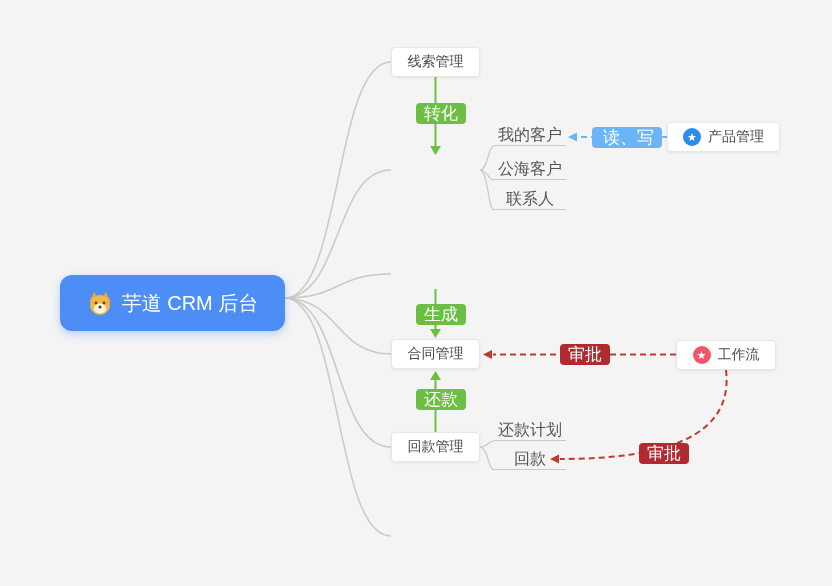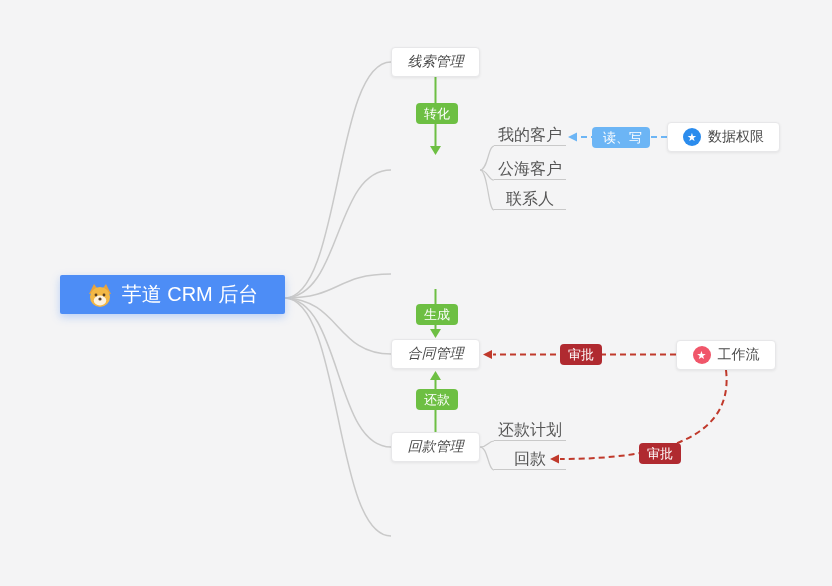--- a/index.html
+++ b/index.html
@@ -12,46 +12,46 @@
   .canvas { position:absolute; inset:0; width:832px; height:586px; }
   svg.links { position:absolute; left:0; top:0; pointer-events:none; }
 
   .box {
     position:absolute; background:#fff;
     border:1px solid #e7e7e9; border-radius:4px;
     box-shadow:0 1px 3px rgba(0,0,0,.07);
     display:flex; align-items:center; justify-content:center;
     font-size:14px; color:#4a4a4a; cursor:pointer; white-space:nowrap;
   }
-  .main-box { left:391px; width:89px; height:30px;font-style:italic; }
+  .main-box { left:391px; width:89px; height:30px; }
   #node-leads{top:47px} #node-customers{top:155px} #node-opportunities{top:259px}
   #node-contracts{top:339px} #node-payments{top:432px} #node-products{top:521px}
 
   .central {
-    left:60px; top:275px; width:225px; height:39px;
-    background:var(--primary,#4d8df6); border:none; border-radius:2px;
+    left:60px; top:275px; width:225px; height:56px;
+    background:var(--primary,#4d8df6); border:none; border-radius:12px;
     color:#fff; font-size:20px; gap:9px;
     box-shadow:0 3px 8px rgba(77,141,246,.35);
   }
 
   .side-box { height:30px; padding:0 12px; }
   #node-data-permission { left:667px; top:122px; width:113px; }
   #node-workflow { left:676px; top:340px; width:100px; }
 
   .leaf {
     position:absolute; left:494px; width:72px; height:20px;
     font-size:16px; color:#555; text-align:center; line-height:17px;
     border-bottom:1px solid var(--line-gray,#c9c9c9); cursor:pointer; white-space:nowrap;
   }
   #leaf-my-customers{top:126px} #leaf-public-customers{top:160px} #leaf-contacts{top:190px}
   #leaf-payment-plan{top:421px} #leaf-payment-item{top:450px}
 
   .badge {
     position:absolute; height:21px; border-radius:4px;
-    color:#fff; font-size:13px; padding:0 8px;
+    color:#fff; font-size:17px; padding:0 8px;
     display:flex; align-items:center; justify-content:center; white-space:nowrap;
   }
   .badge.green { background:var(--green,#6dbf43); }
   .badge.blue  { background:var(--lightblue,#6cb5f5);padding-left:11px; }
   .badge.red   { background:var(--red-badge,#b02a30); }
   #badge-convert{left:416px;top:103px} #badge-generate{left:416px;top:304px}
   #badge-repay{left:416px;top:389px} #badge-read-write{left:592px;top:127px}
   #badge-approve-contract{left:560px;top:344px} #badge-approve-payment{left:639px;top:443px}
 
   .star {
@@ -130,21 +130,21 @@
   <div class="box main-box" id="node-contracts">合同管理</div>
 
   <div class="leaf" id="leaf-my-customers">我的客户</div>
   <div class="leaf" id="leaf-public-customers">公海客户</div>
   <div class="leaf" id="leaf-contacts">联系人</div>
   <div class="leaf" id="leaf-payment-plan">还款计划</div>
   <div class="leaf" id="leaf-payment-item">回款</div>
 
   <div class="box side-box" id="node-data-permission">
     <span class="star blue">★</span>
-    <span>数据权限</span>
+    <span>产品管理</span>
   </div>
   <div class="box side-box" id="node-workflow">
     <span class="star pink">★</span>
     <span>工作流</span>
   </div>
 
   <div class="badge green" id="badge-convert">转化</div>
   <div class="badge green" id="badge-generate">生成</div>
   <div class="badge green" id="badge-repay">还款</div>
   <div class="badge blue" id="badge-read-write">读、写</div>

